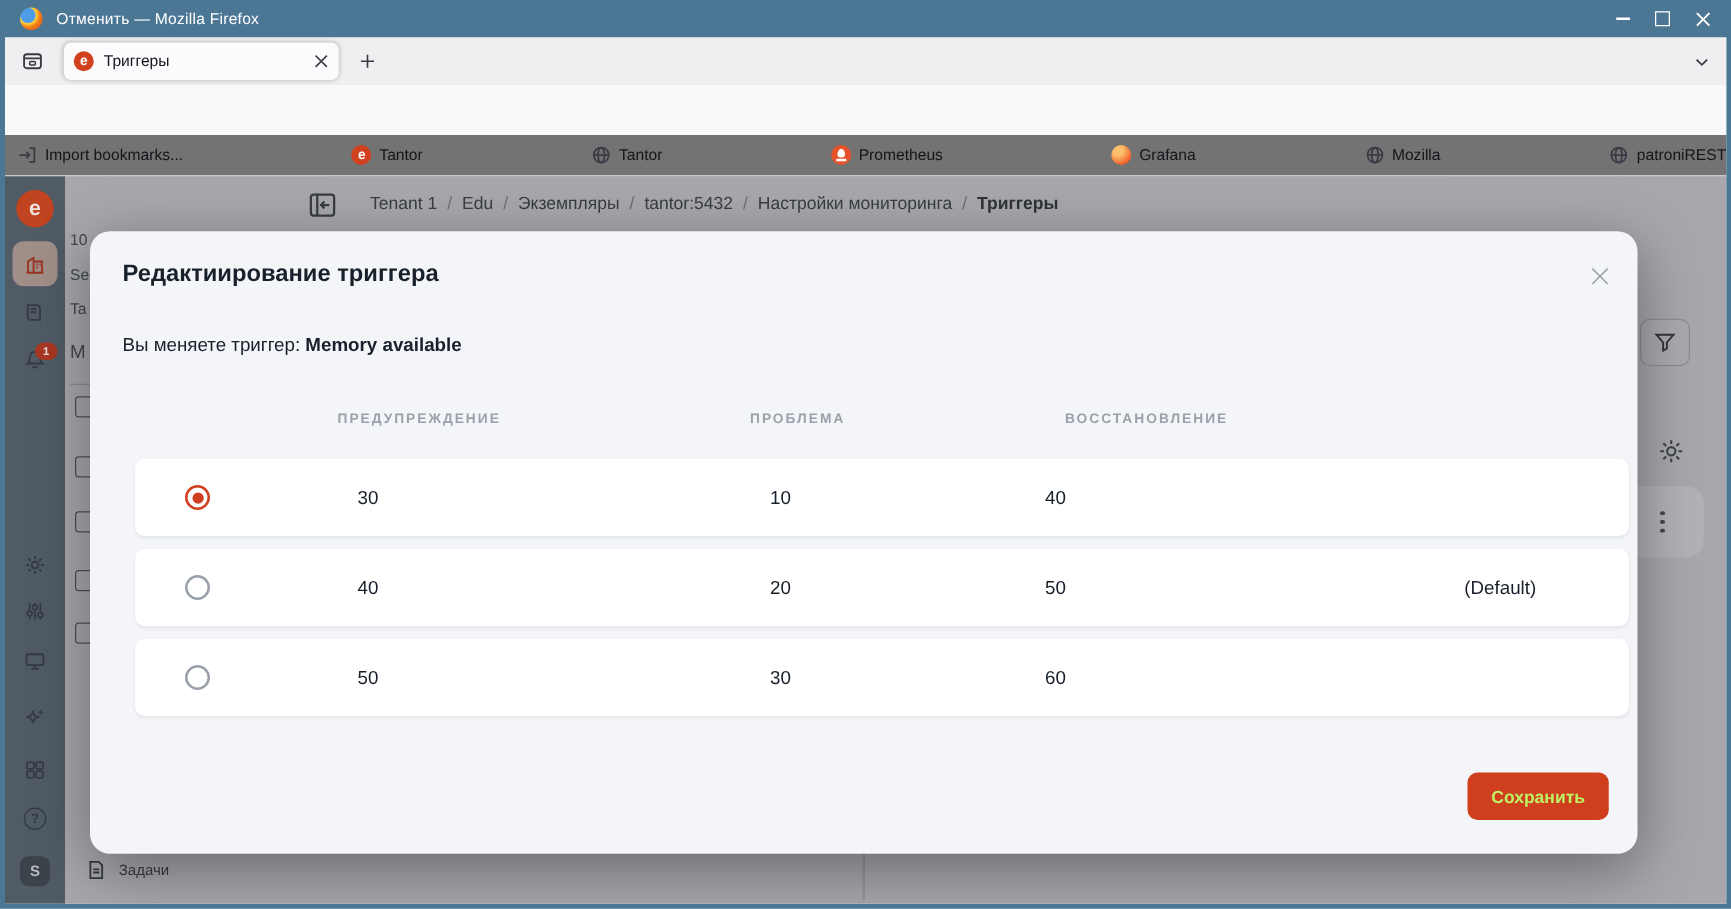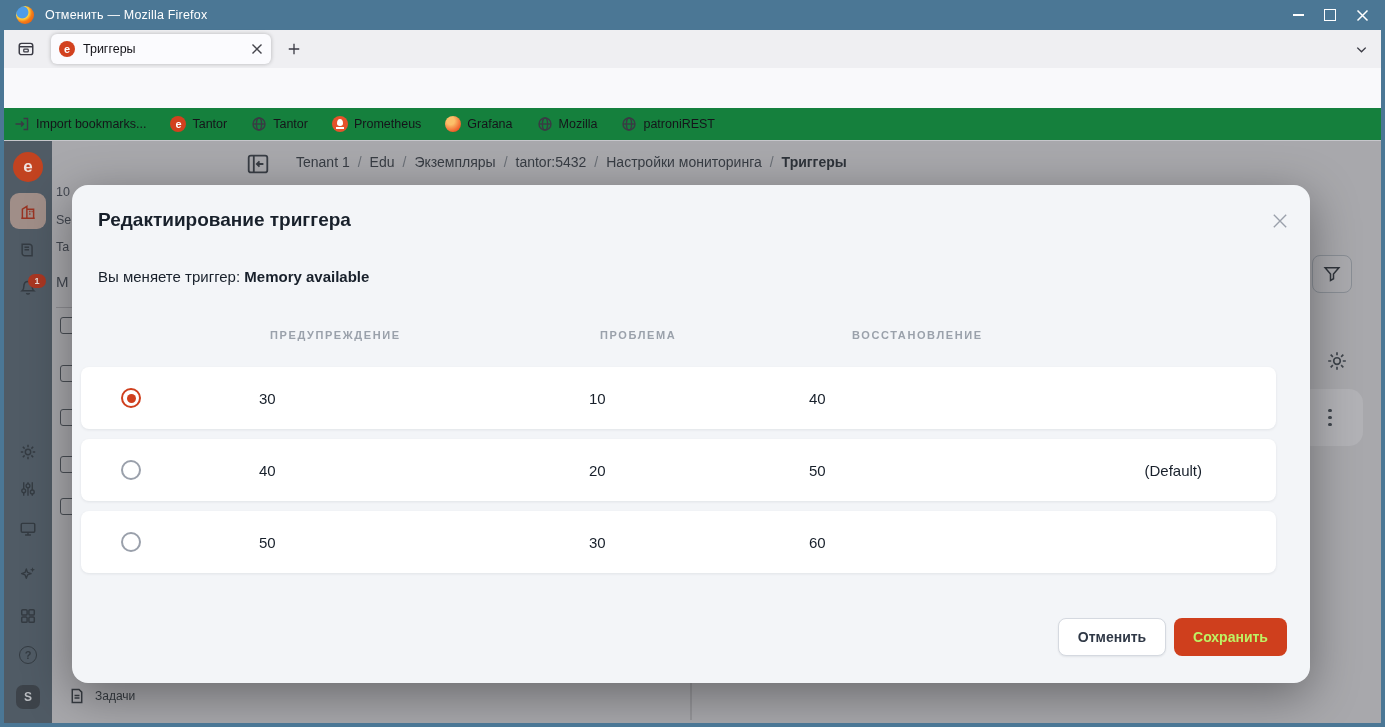--- a/index.html
+++ b/index.html
@@ -32,22 +32,22 @@
   
   .navbar{left:0;top:38px;width:1377px;height:40px;background:#f9f9fb;}
   .urlbar{left:258px;top:45px;width:897px;height:29px;background:#fff;border:1px solid #cfcfd8;
        border-radius:6px;box-sizing:border-box;display:flex;align-items:center;padding:0 10px;}
   .url-text{font-size:13px;color:#5b5b66;white-space:nowrap;overflow:hidden;flex:1;position:relative;margin-left:8px;}
   .url-text b{color:#15141a;font-weight:bold;}
   .url-fade{position:absolute;right:0;top:0;width:60px;height:100%;
        background:linear-gradient(to right, rgba(255,255,255,0), #fff 85%);}
 
   
-  .bookmarks{left:0;top:78px;width:1377px;height:33px;background:#15803d;border-bottom:1px solid #c6c6cb;
-       display:flex;align-items:center;padding-left:10px;box-sizing:border-box;gap:24px;}
+  .bookmarks{left:0;top:78px;width:1377px;height:33px;background:#737373;border-bottom:1px solid #c6c6cb;
+       display:flex;align-items:center;padding-left:10px;box-sizing:border-box;gap:24px;justify-content:space-between;}
   .bm{display:flex;align-items:center;gap:6px;font-size:12.5px;color:#15141a;white-space:nowrap;}
   .dot-ic{width:16px;height:16px;border-radius:50%;flex:none;}
   .grafana-ic{background:radial-gradient(circle at 35% 30%, #fcc06a 0 25%, #f05a28 75%);}
   .prom-ic{background:#e6522c;position:relative;}
   .prom-ic:after{content:"";position:absolute;left:5px;top:3px;width:6px;height:7px;background:#fff;
        border-radius:50% 50% 45% 45% / 65% 65% 35% 35%;}
   .prom-ic:before{content:"";position:absolute;left:4px;top:11px;width:8px;height:1.6px;background:#fff;}
 
   
   .page{left:0;top:111px;width:1377px;height:582px;background:#a8a8ac;overflow:hidden;}
@@ -82,21 +82,21 @@
   
   .modal{left:68px;top:44px;width:1238px;height:498px;background:#f3f5f8;border-radius:16px;
        box-shadow:0 12px 48px rgba(0,0,0,.38);z-index:20;}
   .m-title{left:26px;top:24px;font-size:19px;font-weight:bold;color:#18202b;}
   .m-close{left:1196px;top:24px;width:24px;height:24px;display:flex;align-items:center;justify-content:center;}
   .m-sub{left:26px;top:83px;font-size:15px;color:#18202b;}
   .m-sub b{font-weight:bold;}
   .m-headers{left:20px;top:144px;width:1195px;height:16px;}
   .m-h{position:absolute;font-size:11px;font-weight:600;letter-spacing:1.6px;color:#9aa1ab;white-space:nowrap;}
   .h1{left:178px;} .h2{left:508px;} .h3{left:728px;padding-left:32px;}
-  .row{left:9px;width:1195px;height:62px;background:#fff;border-radius:8px;
+  .row{left:36px;width:1195px;height:62px;background:#fff;border-radius:8px;
        box-shadow:0 1px 3px rgba(16,24,40,.08);}
   .r0{top:182px;} .r1{top:254px;} .r2{top:326px;}
   .cell{position:absolute;top:23px;font-size:15px;color:#18202b;}
   .c1{left:178px;} .c2{left:508px;} .c3{left:728px;}
   .note{position:absolute;top:23px;right:74px;font-size:15px;color:#18202b;}
   .radio{position:absolute;left:40px;top:21px;width:20px;height:20px;border-radius:50%;
        border:2px solid #9aa0ab;background:#fff;box-sizing:border-box;}
   .radio.selected{border-color:#cf3f1d;}
   .radio.selected:before{content:"";position:absolute;left:3.5px;top:3.5px;width:9px;height:9px;
        border-radius:50%;background:#cf3f1d;}
@@ -388,18 +388,17 @@
         <span class="note">(Default)</span>
       </div>
       <div class="abs row r2">
         <span class="radio"></span>
         <span class="cell c1">50</span>
         <span class="cell c2">30</span>
         <span class="cell c3">60</span>
         <span class="note"></span>
       </div>
 
-      <span class="btn btn-cancel">Отменить</span>
       <span class="btn btn-save">Сохранить</span>
     </div>
 
   </div>
 </div>
 
 </body></html>

